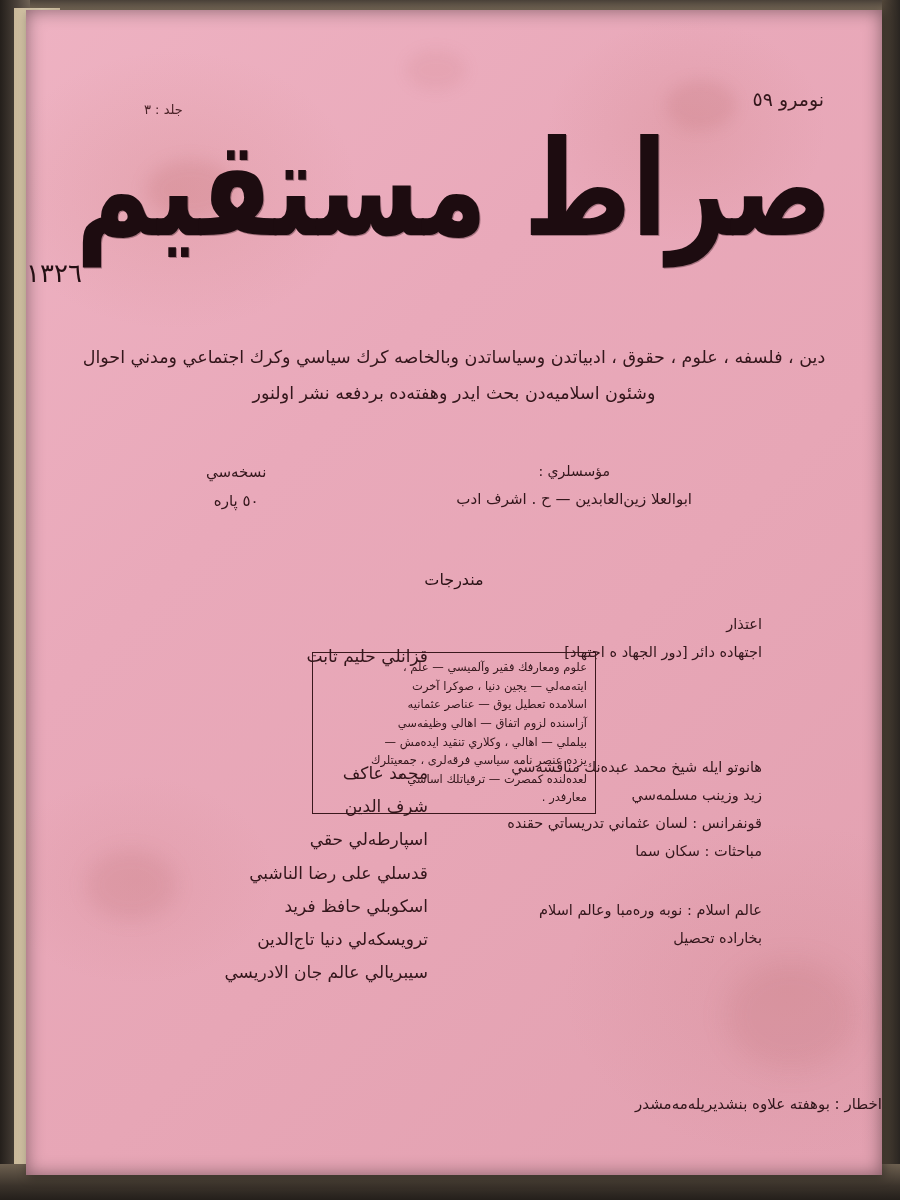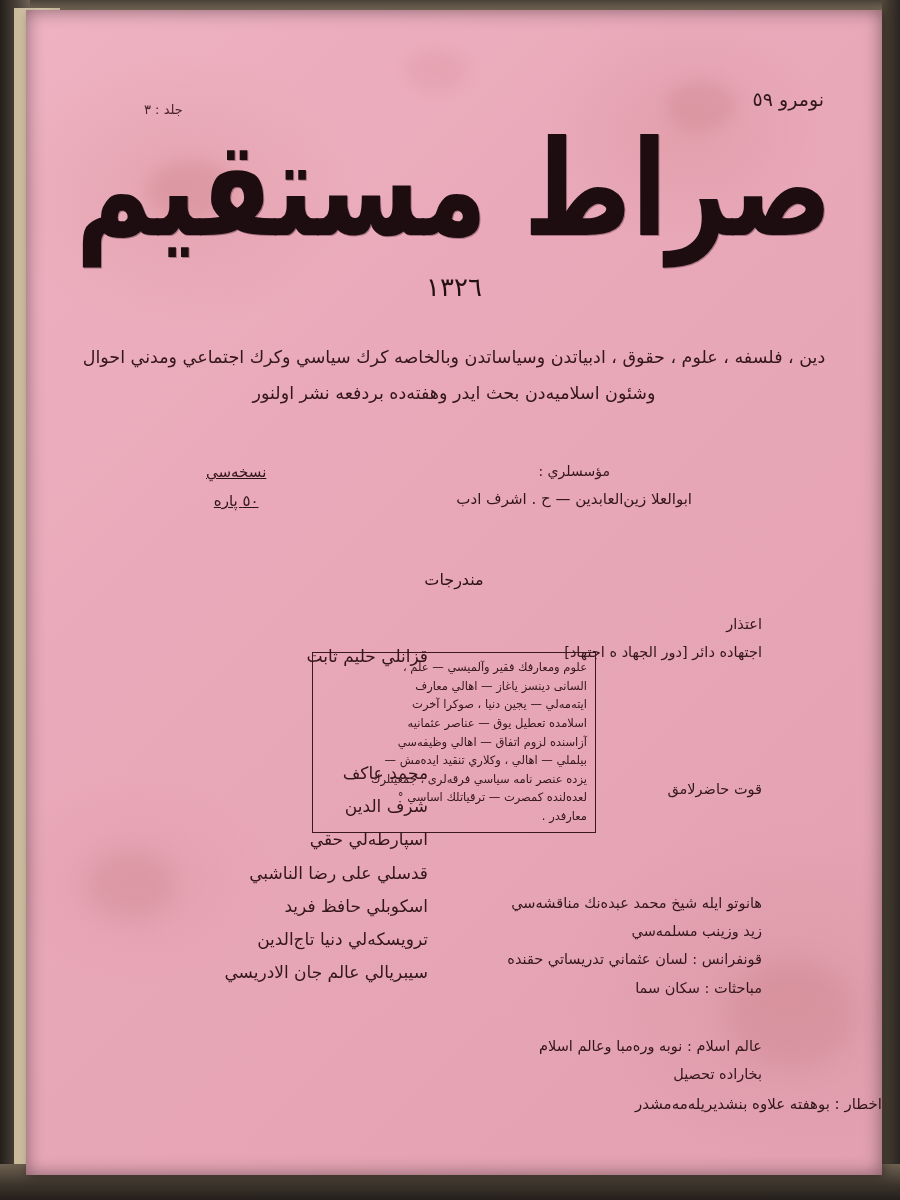--- a/index.html
+++ b/index.html
@@ -126,24 +126,24 @@
     line-height: 1.0;
     font-weight: bold;
     color: #1d0c10;
     letter-spacing: -10px;
     transform: scaleY(1.28);
     transform-origin: center top;
     text-shadow: 1px 1px 0 rgba(40,15,20,0.35);
   }
   #masthead .year {
     position: absolute;
-    top: 150px;
-    left: 0;
-    width: 856px;
-    text-align: center;
+    top: 136px;
+    left: 0;
+    width: 856px;
+    text-align: left;
     font-size: 26px;
     color: #240f13;
   }
 
   
   #strap {
     position: absolute;
     top: 330px;
     left: 0;
     width: 856px;
@@ -163,21 +163,20 @@
     line-height: 1.95;
   }
   #founders .label { font-size: 14px; }
   #price {
     position: absolute;
     top: 448px;
     left: 180px;
     text-align: center;
     font-size: 15px;
     line-height: 1.95;
-    text-decoration: underline;
   }
 
   
   #contents-heading {
     position: absolute;
     top: 560px;
     left: 0;
     width: 856px;
     text-align: center;
     font-size: 16px;
@@ -288,32 +287,30 @@
       <div class="ar">٥٠ پاره</div>
     </div>
 
     <div id="contents-heading" class="ar">مندرجات</div>
 
     <div id="toc">
 
       <div class="toc-right">
         <div class="row ar">اعتذار</div>
         <div class="row ar">اجتهاده دائر   [دور الجهاد ه اجتهاد]</div>
-        <div class="row ar spaced" style="margin-top:108px">قوت حاضرلامق</div>
         <div class="row ar" style="margin-top:86px">هانوتو ايله شيخ محمد عبده‌نك مناقشه‌سي</div>
         <div class="row ar">زيد وزينب مسلمه‌سي</div>
         <div class="row ar">قونفرانس : لسان عثماني تدريساتي حقنده</div>
         <div class="row ar">مباحثات : سكان سما</div>
         <div class="row ar" style="margin-top:30px">عالم اسلام : نوبه وره‌مبا وعالم اسلام</div>
         <div class="row ar">بخاراده تحصيل</div>
       </div>
 
       <div id="subbox">
         <div class="line ar">علوم ومعارفك فقير وآلميسي — علم ،</div>
-        <div class="line ar">السانى دينسز ياغاز — اهالي معارف</div>
         <div class="line ar">ايته‌مه‌لي — يجين دنيا ، صوكرا آخرت</div>
         <div class="line ar">اسلامده تعطيل يوق — عناصر عثمانيه</div>
         <div class="line ar">آزاسنده لزوم اتفاق — اهالي وظيفه‌سي</div>
         <div class="line ar">بيلملي — اهالي ، وكلاري تنقيد ايده‌مش —</div>
         <div class="line ar">يزده عنصر نامه سياسي فرقه‌لرى ، جمعيتلرك</div>
         <div class="line ar">لعده‌لنده كمصرت — ترقياتلك اساسي °</div>
         <div class="line ar">معارفدر .</div>
       </div>
 
       <div class="toc-left">

